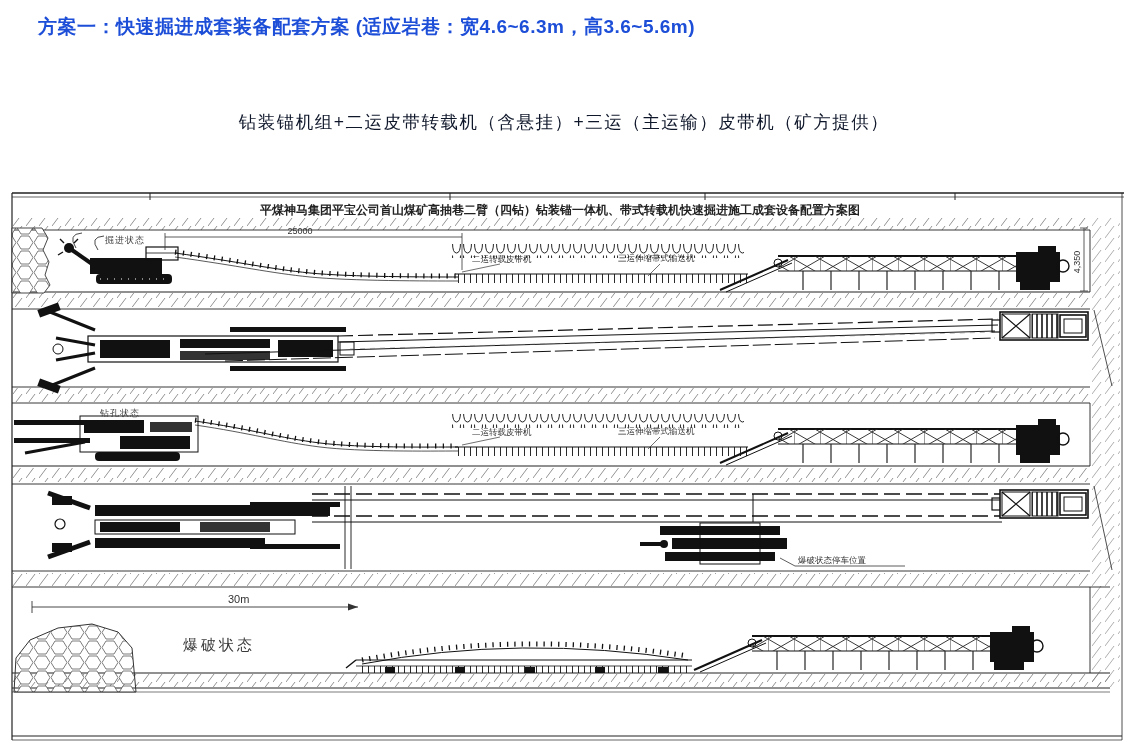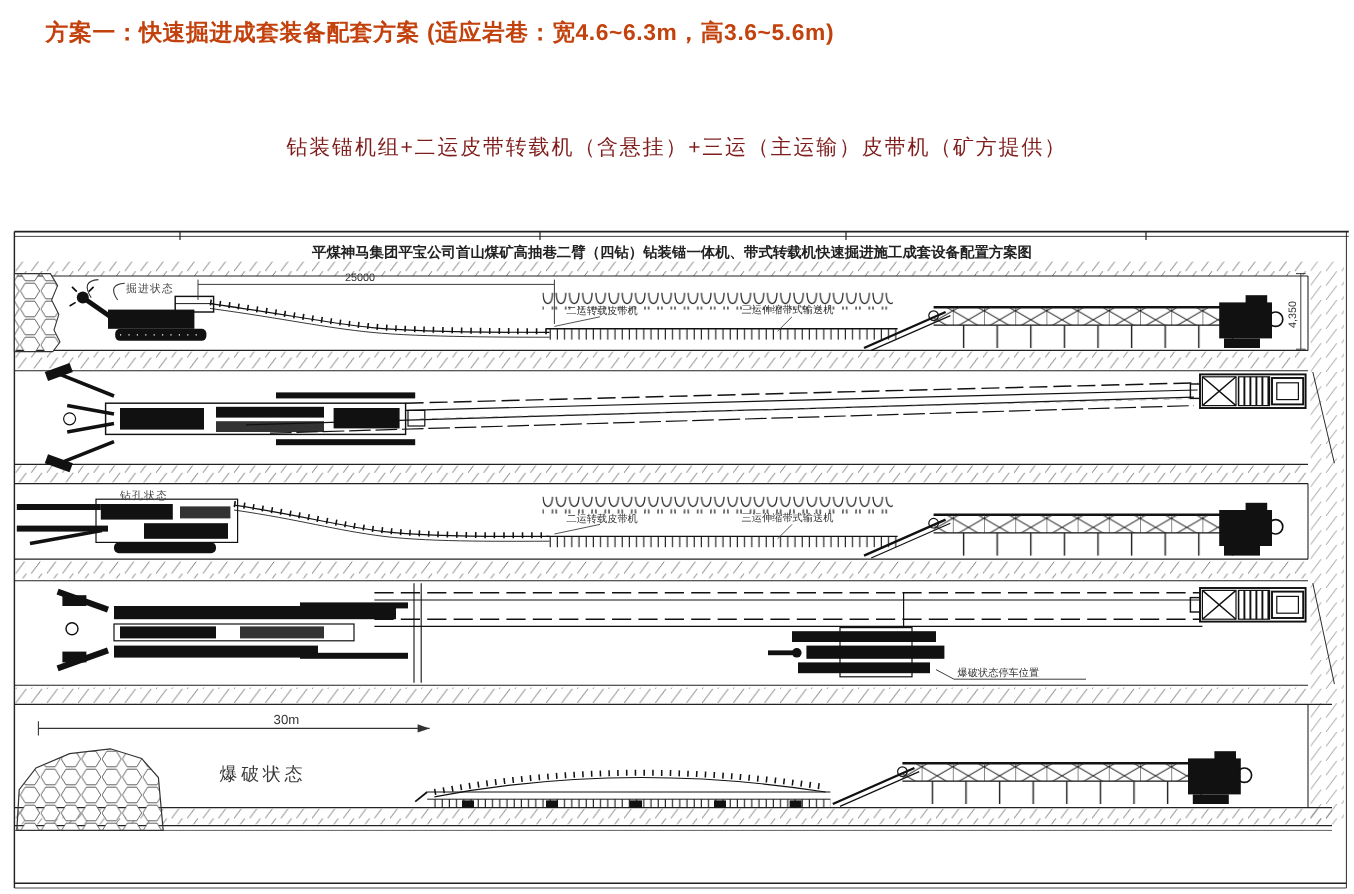--- a/index.html
+++ b/index.html
@@ -1,36 +1,36 @@
 <!DOCTYPE html>
 <html><head>
 <meta charset="utf-8">
 <style>
   html,body{margin:0;padding:0;background:#fff;width:1128px;height:745px;overflow:hidden;
             font-family:"Liberation Sans","DejaVu Sans",sans-serif;}
   .page{position:relative;width:1128px;height:745px;background:#fff;}
   .title{position:absolute;left:38px;top:14px;font-size:19px;font-weight:bold;letter-spacing:.5px;}
   .subtitle{position:absolute;left:0;top:110px;width:1128px;text-align:center;
-            font-size:17.5px;color:#7f1d1d;letter-spacing:1.5px;}
+            font-size:17.5px;color:#0f172a;letter-spacing:1.5px;}
   .drawing{position:absolute;left:0;top:190px;}
   svg{font-family:"Liberation Sans","DejaVu Sans",sans-serif;}
   svg text{fill:#2b2b2b;}
   .dwg-title{font-size:12px;font-weight:bold;fill:#222;}
   .lbl{font-size:8.5px;fill:#333;}
   .state{font-size:9px;fill:#444;letter-spacing:1px;}
   .state-big{font-size:15px;fill:#3a3a3a;letter-spacing:3px;}
   .dim{font-size:9px;fill:#333;}
   .dim-30{font-size:11px;fill:#333;}
 </style>
 </head>
 <body>
 
 <div class="page">
 
-  <div class="title" style="color: #c2410c; text-align: right;">方案一：快速掘进成套装备配套方案 (适应岩巷：宽4.6~6.3m，高3.6~5.6m)</div>
+  <div class="title" style="color: #1d4ed8; text-align: right;">方案一：快速掘进成套装备配套方案 (适应岩巷：宽4.6~6.3m，高3.6~5.6m)</div>
   <div class="subtitle">钻装锚机组+二运皮带转载机（含悬挂）+三运（主运输）皮带机（矿方提供）</div>
 
   <div class="drawing">
   <svg width="1128" height="555" viewBox="0 0 1128 555">
     <defs>
       <pattern id="hatch" width="13" height="12" patternUnits="userSpaceOnUse">
         <line x1="0" y1="12" x2="9" y2="0" stroke="#777" stroke-width="0.8"></line>
       </pattern>
       <pattern id="comb" width="6" height="9" patternUnits="userSpaceOnUse">
         <line x1="2.5" y1="0" x2="2.5" y2="9" stroke="#111" stroke-width="0.9"></line>

